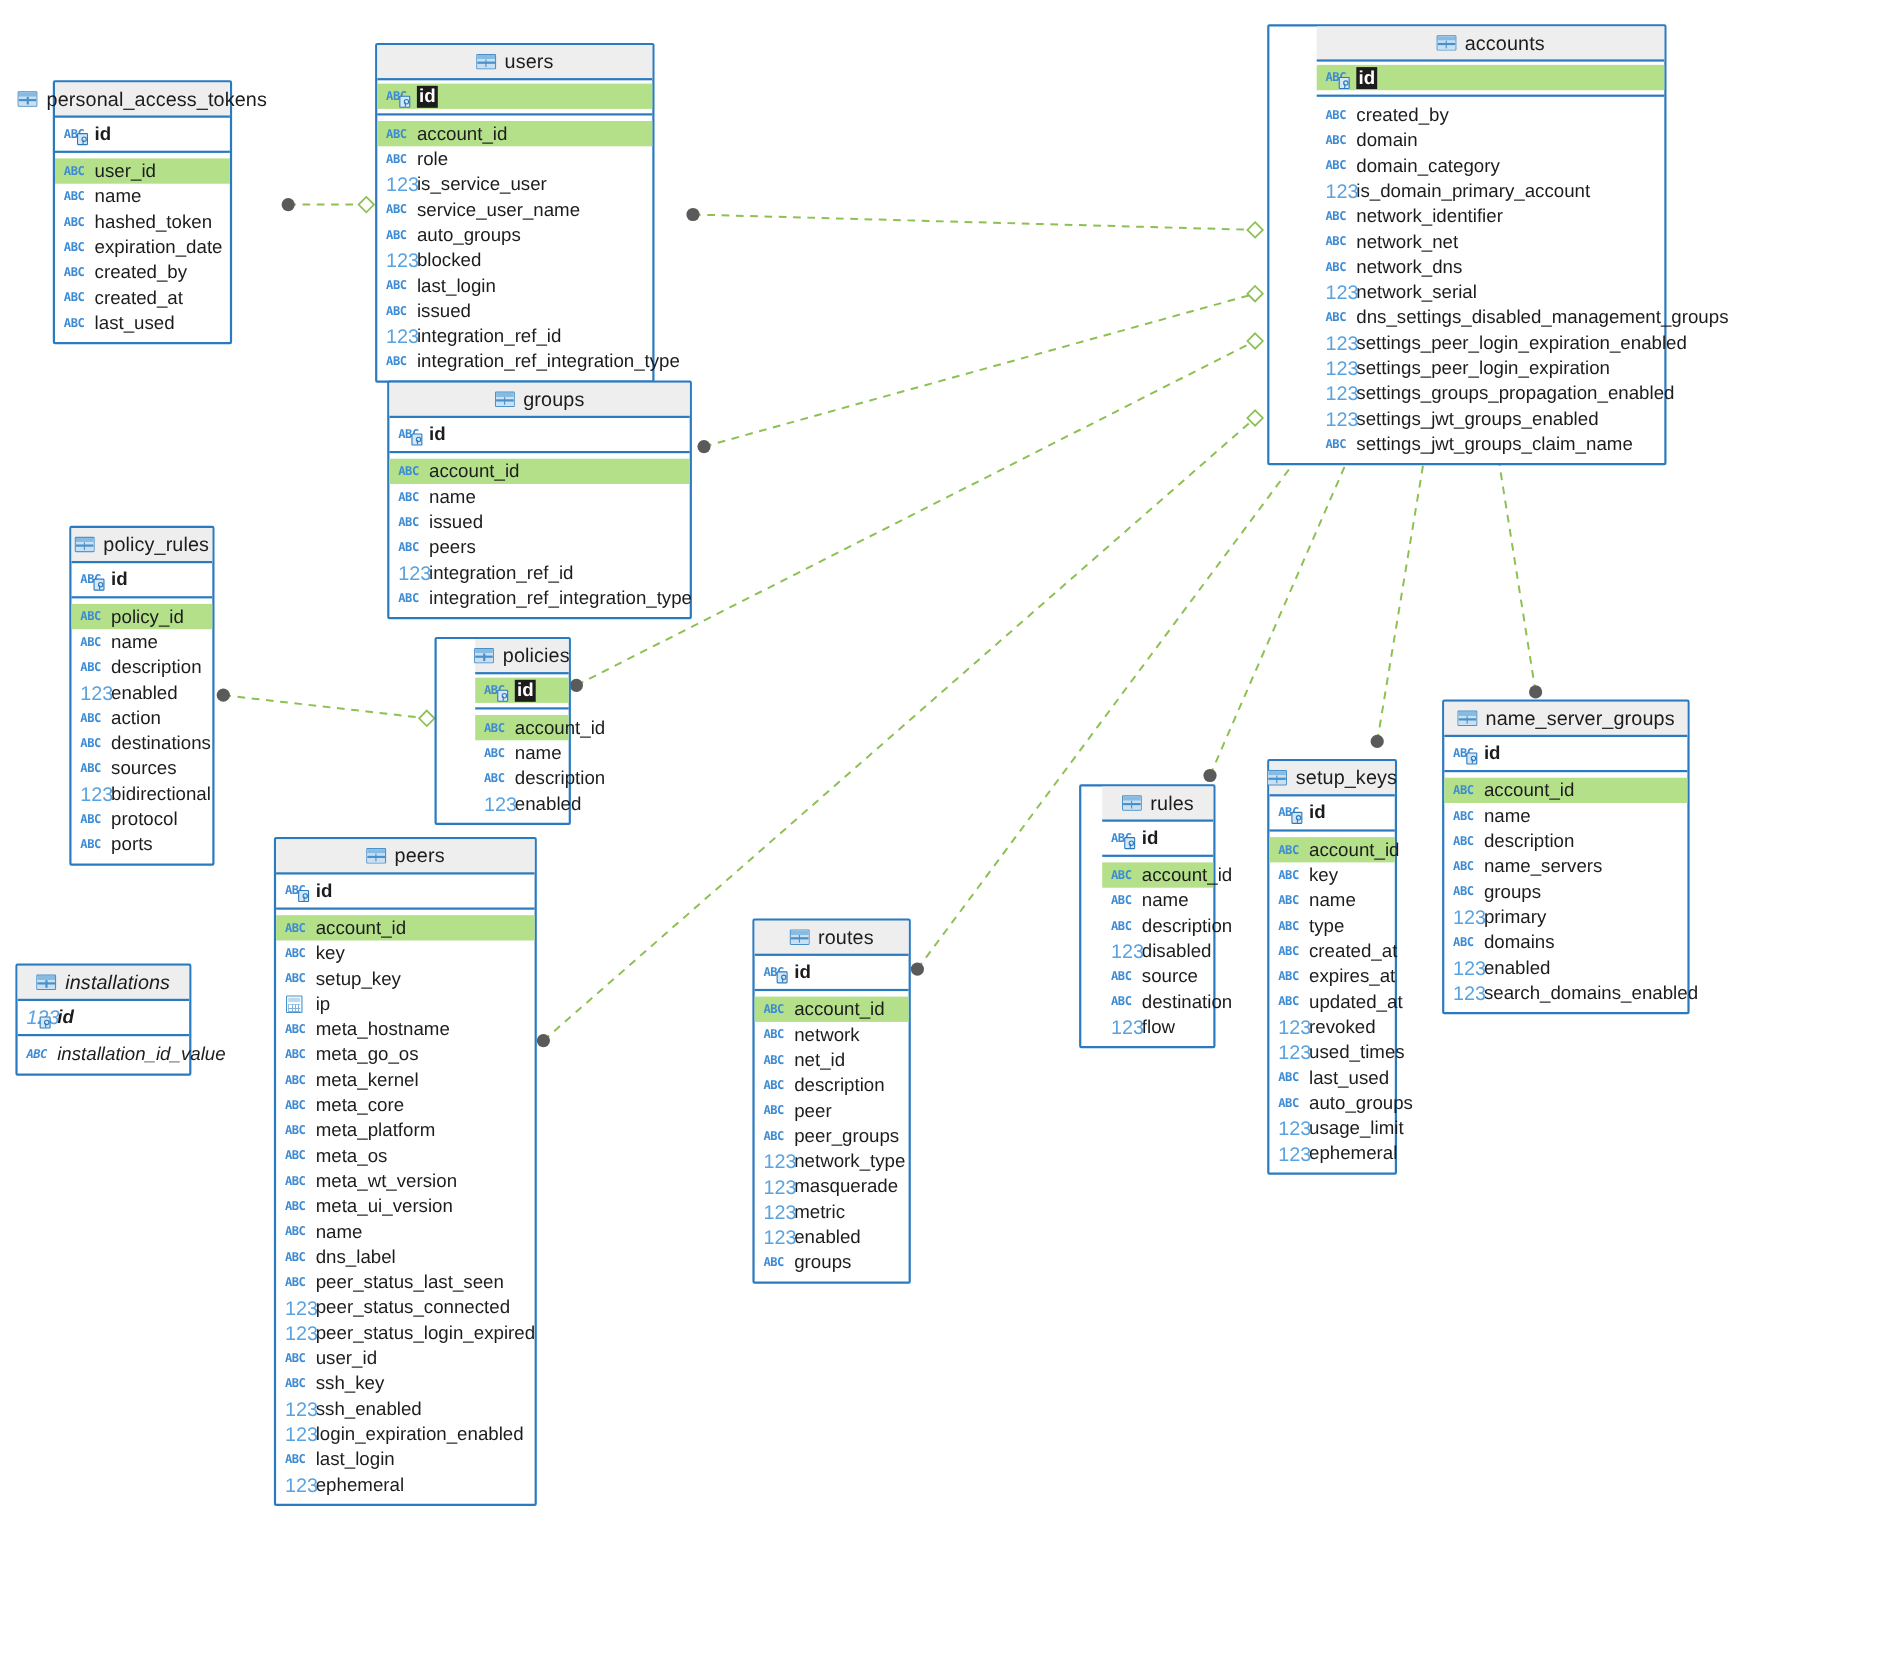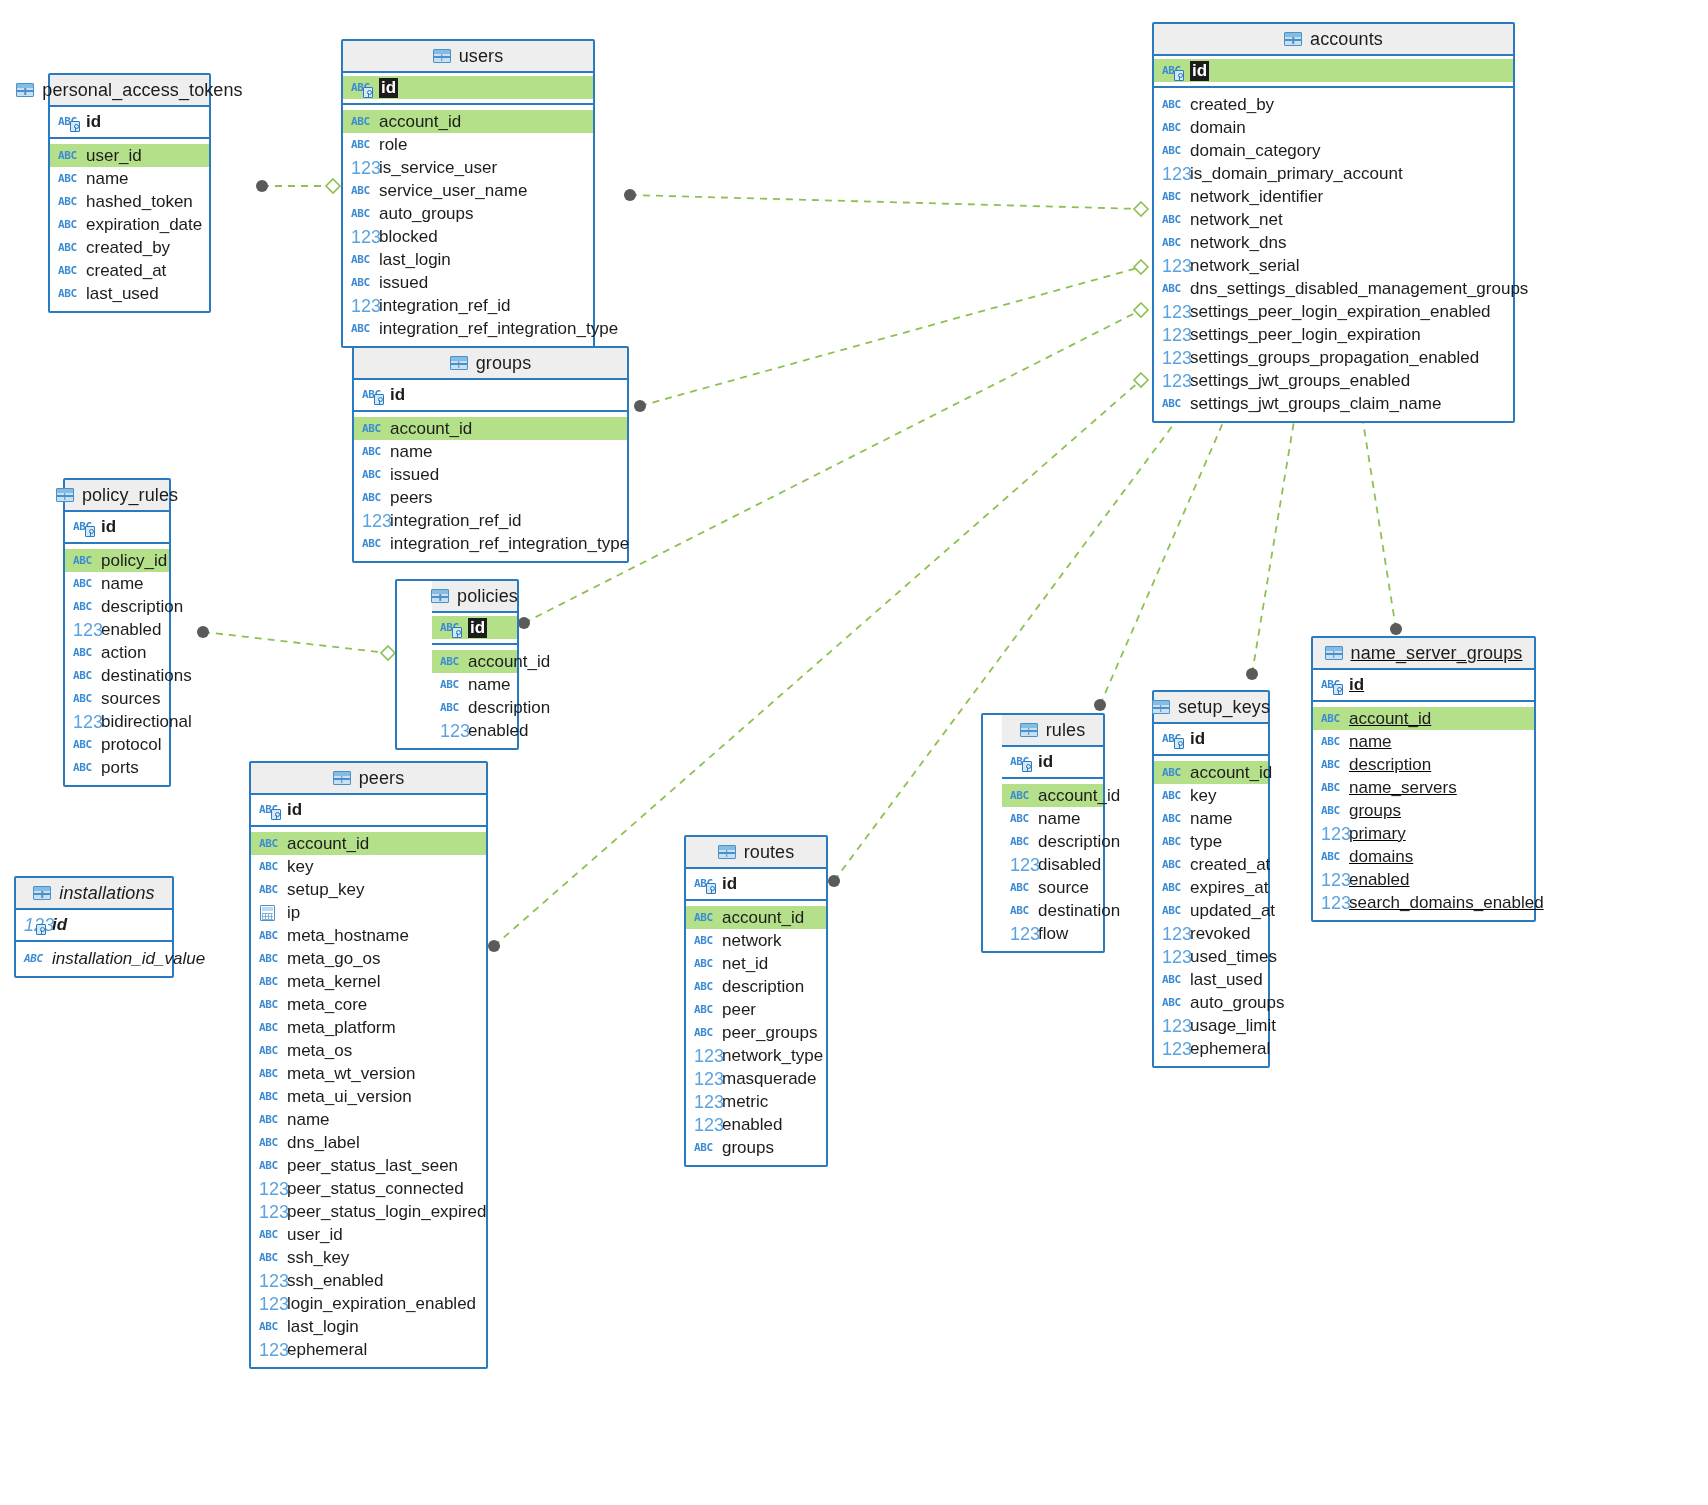--- a/index.html
+++ b/index.html
@@ -345,21 +345,21 @@
           <span class="field-name">integration_ref_id</span>
         </div>
         <div class="field-row">
           <span class="ticon">
             <span class="glyph">ABC</span>
           </span>
           <span class="field-name">integration_ref_integration_type</span>
         </div>
       </div>
     </div>
-    <div class="table-box" style="left: 1152px; top: 22px; width: 363px;">
+    <div class="table-box" style="left: 1152px; top: 22px; width: 363px; padding-left: 43px;">
       <div class="tbl-header">
         <span class="tblicon">
           <span class="cells"></span>
           <span class="vbar"></span>
         </span>
         <span class="tbl-title">accounts</span>
       </div>
       <div class="pk-section">
         <div class="field-row pk hl">
           <span class="ticon">
@@ -505,21 +505,21 @@
           <span class="field-name">integration_ref_id</span>
         </div>
         <div class="field-row">
           <span class="ticon">
             <span class="glyph">ABC</span>
           </span>
           <span class="field-name">integration_ref_integration_type</span>
         </div>
       </div>
     </div>
-    <div class="table-box" style="left: 63px; top: 478px; width: 108px;">
+    <div class="table-box" style="left: 63px; top: 478px; width: 132px;">
       <div class="tbl-header">
         <span class="tblicon">
           <span class="cells"></span>
           <span class="vbar"></span>
         </span>
         <span class="tbl-title">policy_rules</span>
       </div>
       <div class="pk-section">
         <div class="field-row pk">
           <span class="ticon">
@@ -1059,21 +1059,21 @@
           <span class="field-name">usage_limit</span>
         </div>
         <div class="field-row">
           <span class="ticon num">
             <span class="glyph">123</span>
           </span>
           <span class="field-name">ephemeral</span>
         </div>
       </div>
     </div>
-    <div class="table-box" style="left: 1311px; top: 636px; width: 225px; text-decoration: underline;">
+    <div class="table-box" style="left: 1311px; top: 636px; width: 225px;">
       <div class="tbl-header">
         <span class="tblicon">
           <span class="cells"></span>
           <span class="vbar"></span>
         </span>
         <span class="tbl-title">name_server_groups</span>
       </div>
       <div class="pk-section">
         <div class="field-row pk">
           <span class="ticon">

